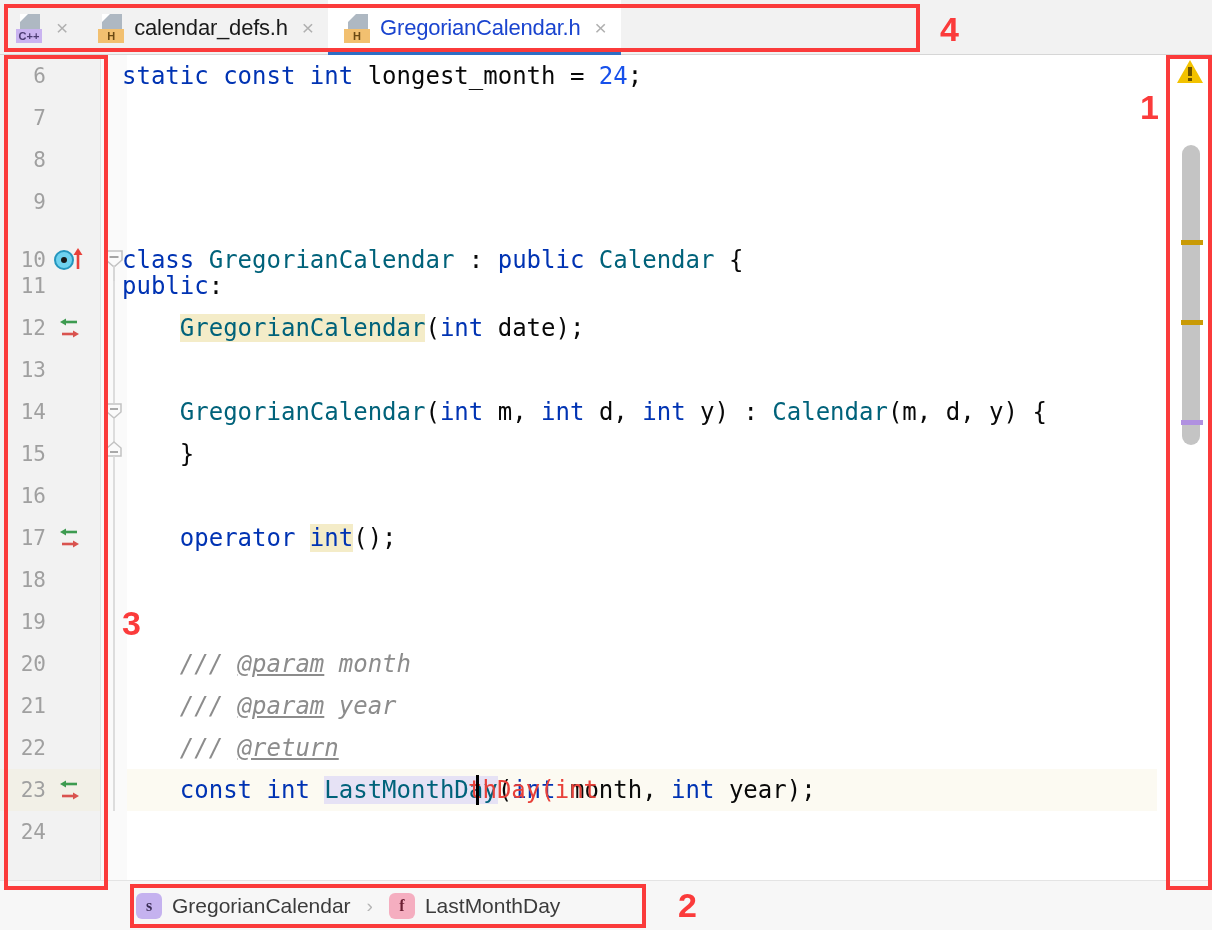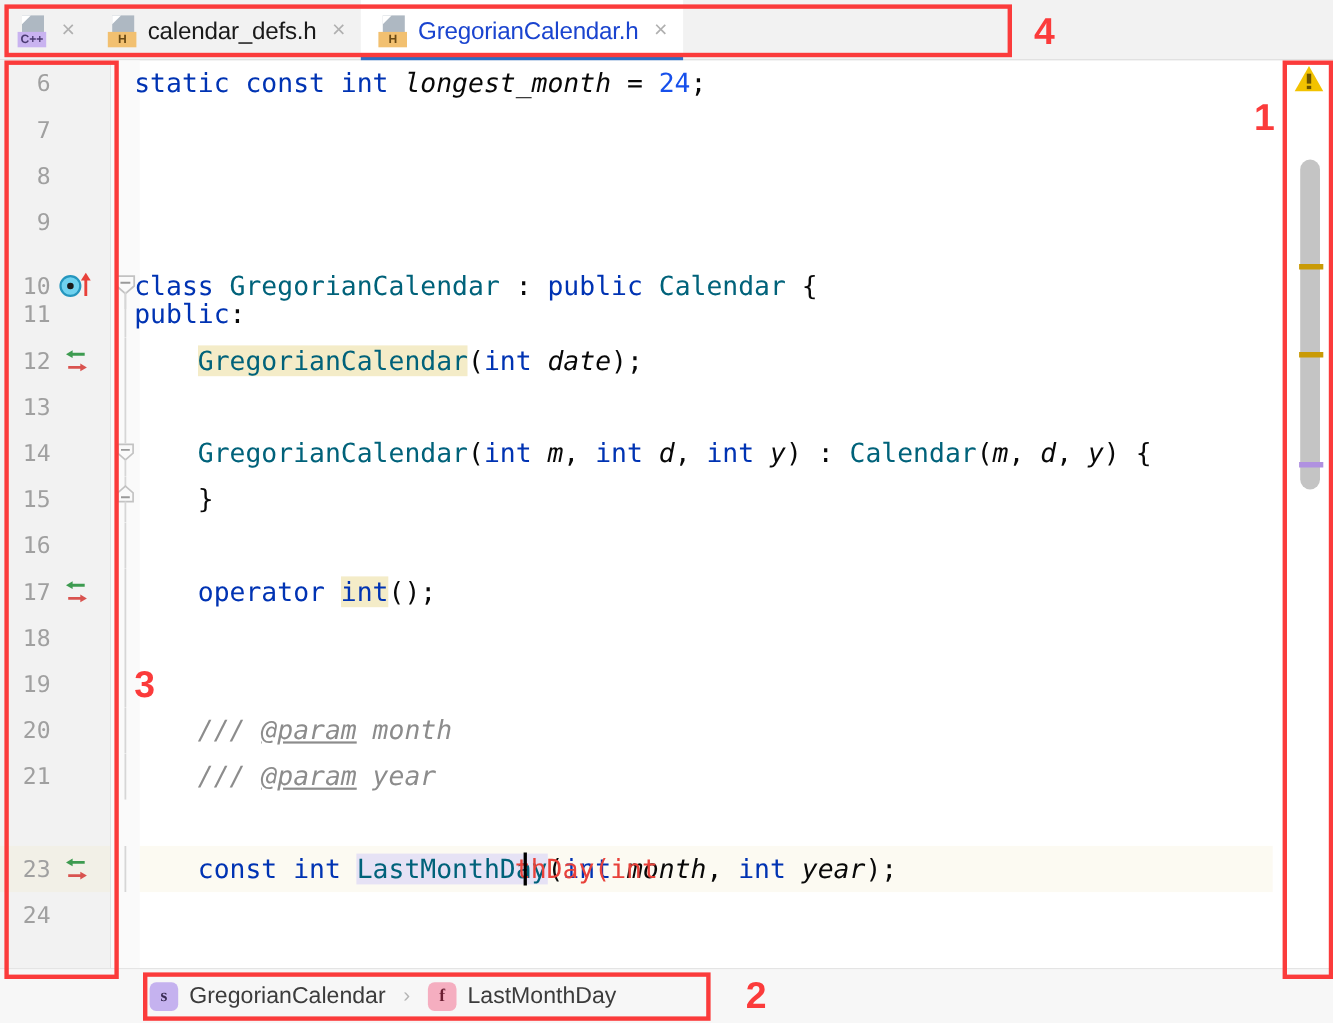--- a/index.html
+++ b/index.html
@@ -176,21 +176,21 @@
     white-space: pre;
     font-family: "DejaVu Sans Mono", monospace;
     font-size: 24px;
     color: #080808;
   }
 
   
   .kw   { color: #0033b3; margin-top: 24px; }
   .num  { color: #1750eb; }
   .type { color: #00627a; }
-  .id   { color: #080808; font-style: italic; }
+  .id   { color: #080808; }
   .doc  { color: #8c8c8c; font-style: italic; }
   .doctag { color: #8c8c8c; font-style: italic; text-decoration: underline; }
   .hl   { background: #f4ecc8; }
   .sel  { background: #e6e2f5; }
 
   
   .hintlayer {
     position: absolute;
     top: 0;
     height: 42px;
@@ -544,20 +544,31 @@
         <div class="rowbg-code"></div>
       <span class="lineno">21</span>
       <span class="fold-icon">
         <svg width="26" height="42" viewBox="0 0 26 42">
             <path d="M13 0 V42" stroke="#d6d6d6" stroke-width="1.6"></path>
           </svg>
       </span>
       <span class="code">    <span class="doc">/// </span><span class="doctag">@param</span><span class="doc"> year</span></span>
     </div>
 
+    <div class="row" style="top:672px">
+      <div class="rowbg-gutter"></div>
+        <div class="rowbg-code"></div>
+      <span class="lineno">22</span>
+      <span class="fold-icon">
+        <svg width="26" height="42" viewBox="0 0 26 42">
+            <path d="M13 0 V42" stroke="#d6d6d6" stroke-width="1.6"></path>
+          </svg>
+      </span>
+      <span class="code">    <span class="doc">/// </span><span class="doctag">@return</span></span>
+    </div>
 
     <div class="row current" style="top:714px">
       <div class="rowbg-gutter"></div>
         <div class="rowbg-code"></div>
       <span class="lineno">23</span>
       <span class="gutter-icon">
         <svg width="44" height="42" viewBox="0 0 44 42">
           <path d="M25 15 H12" stroke="#3d9b50" stroke-width="2.6" fill="none"></path>
           <path d="M8 15 L14 11.5 L14 18.5 Z" fill="#3d9b50"></path>
           <path d="M10 27 H23" stroke="#d9534f" stroke-width="2.6" fill="none"></path>

